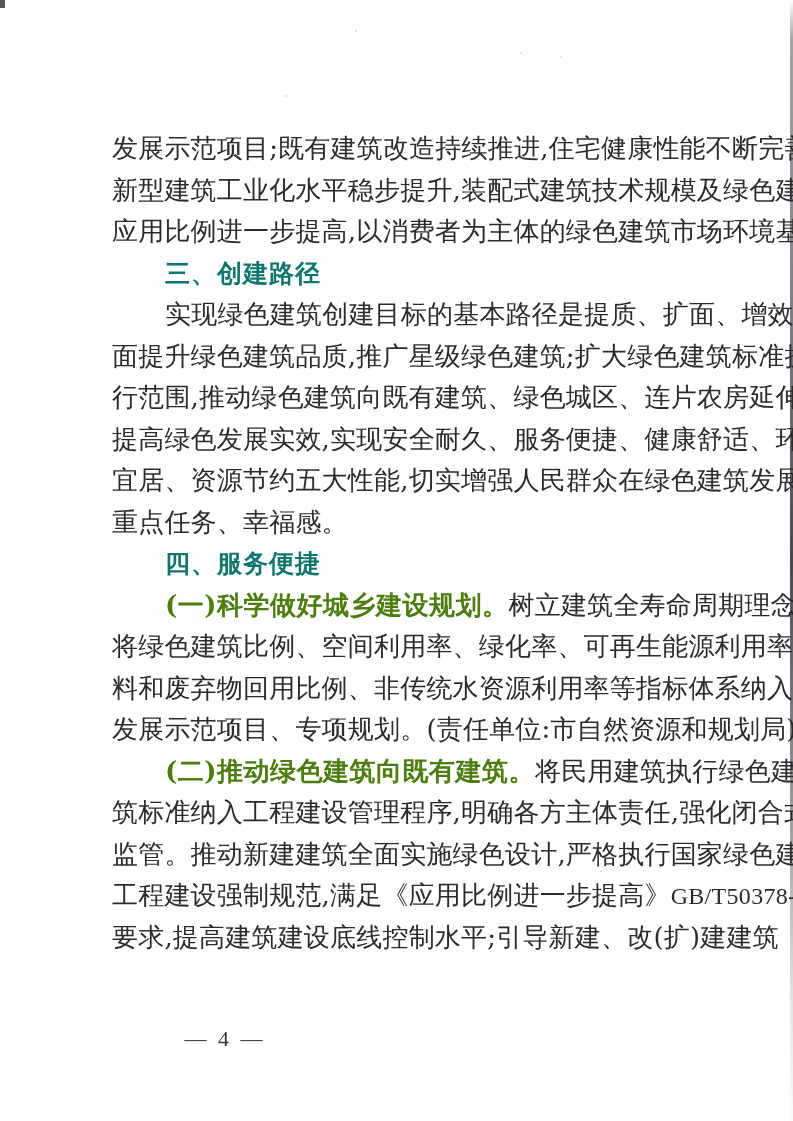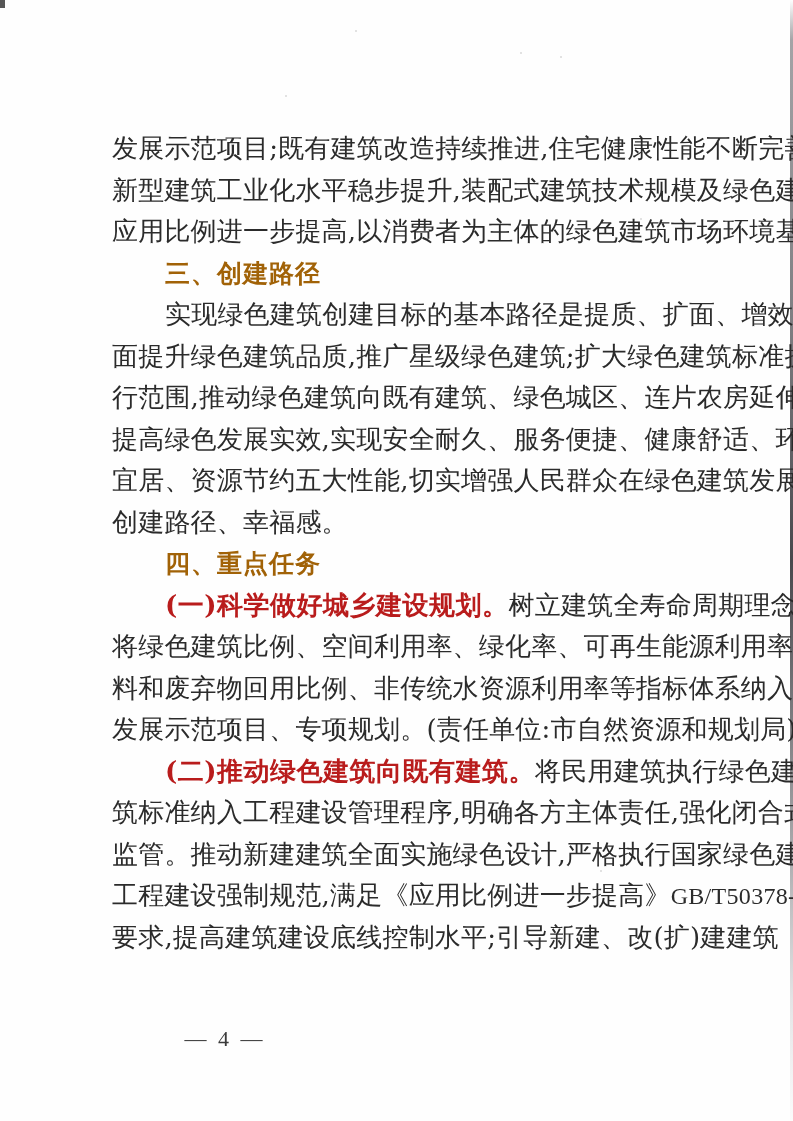--- a/index.html
+++ b/index.html
@@ -81,30 +81,30 @@
   .just > span { display: inline-block; }
 
   
   .indent { padding-left: 53px; }
 
   
   .hei-head {
     font-family: "Liberation Sans", "DejaVu Sans", sans-serif;
     font-weight: 700;
     font-size: 25px;
-    color: #a16207;
+    color: #0f766e;
     letter-spacing: 1px;
     padding-left: 53px;
   }
 
   
   .kai-bold {
     font-family: "DejaVu Serif", "Liberation Serif", serif;
     font-weight: 700;
-    color: #b91c1c;
+    color: #4d7c0f;
     letter-spacing: 0.5px;
   }
 
   
   .latin {
     font-family: "Liberation Serif", "DejaVu Serif", serif;
     font-weight: 400;
     font-size: 24px;
     letter-spacing: 0.3px;
   }
@@ -169,24 +169,24 @@
     <div class="line kai just">
       <span>行范围,推动绿色建筑向既有建筑、绿色城区、连片农房延伸;</span>
     </div>
     <div class="line kai just">
       <span>提高绿色发展实效,实现安全耐久、服务便捷、健康舒适、环境</span>
     </div>
     <div class="line kai just">
       <span>宜居、资源节约五大性能,切实增强人民群众在绿色建筑发展中</span>
     </div>
     <div class="line kai">
-      <span>创建路径、幸福感。</span>
-    </div>
-
-    <div class="line hei-head">四、重点任务</div>
+      <span>重点任务、幸福感。</span>
+    </div>
+
+    <div class="line hei-head">四、服务便捷</div>
 
     <div class="line kai">
       <span class="indent kai-bold">(一)科学做好城乡建设规划。</span><span>树立建筑全寿命周期理念,</span>
     </div>
     <div class="line kai just">
       <span>将绿色建筑比例、空间利用率、绿化率、可再生能源利用率、材</span>
     </div>
     <div class="line kai just">
       <span>料和废弃物回用比例、非传统水资源利用率等指标体系纳入控制</span>
     </div>

